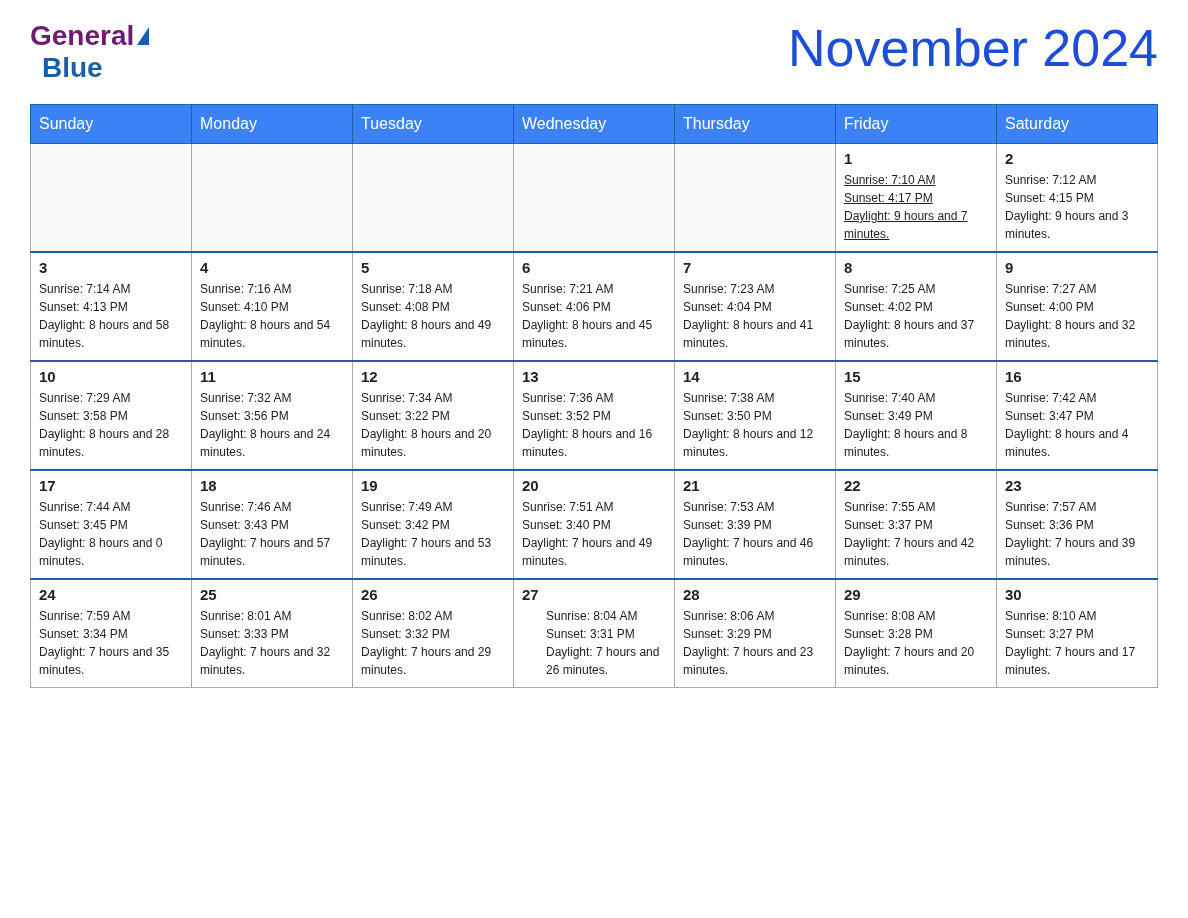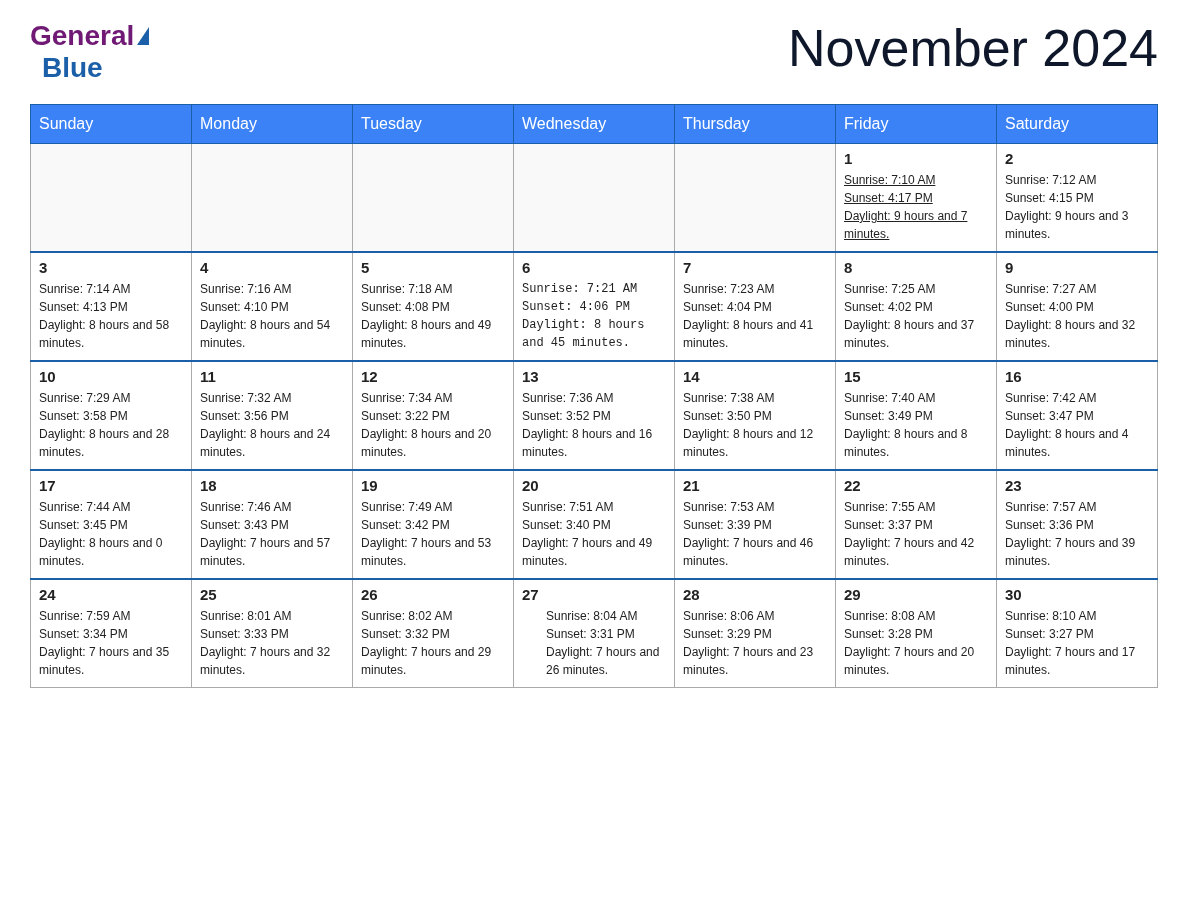--- a/index.html
+++ b/index.html
@@ -24,21 +24,21 @@
     .logo-first-line {
       display: flex;
       align-items: center;
     }
     .title-section {
       text-align: right;
     }
     .month-title {
       font-size: 52px;
       font-weight: normal;
-      color: #0f172a;
+      color: #1d4ed8;
       line-height: 1.1;
     }
     .location-title {
       font-size: 22px;
       color: #444;
       margin-top: 4px;
     }
     .calendar {
       width: 100%;
       border-collapse: collapse;
@@ -145,21 +145,21 @@
 Daylight: 8 hours and 54 minutes.</div>
         </td>
         <td>
           <span class="day-number">5</span>
           <div class="day-info" style="white-space: pre-line;">Sunrise: 7:18 AM
 Sunset: 4:08 PM
 Daylight: 8 hours and 49 minutes.</div>
         </td>
         <td>
           <span class="day-number">6</span>
-          <div class="day-info" style="white-space: pre-line; font-family: Liberation Mono, monospace;">Sunrise: 7:21 AM
+          <div class="day-info" style="white-space: pre-line;">Sunrise: 7:21 AM
 Sunset: 4:06 PM
 Daylight: 8 hours and 45 minutes.</div>
         </td>
         <td>
           <span class="day-number">7</span>
           <div class="day-info" style="white-space: pre-line;">Sunrise: 7:23 AM
 Sunset: 4:04 PM
 Daylight: 8 hours and 41 minutes.</div>
         </td>
         <td>

